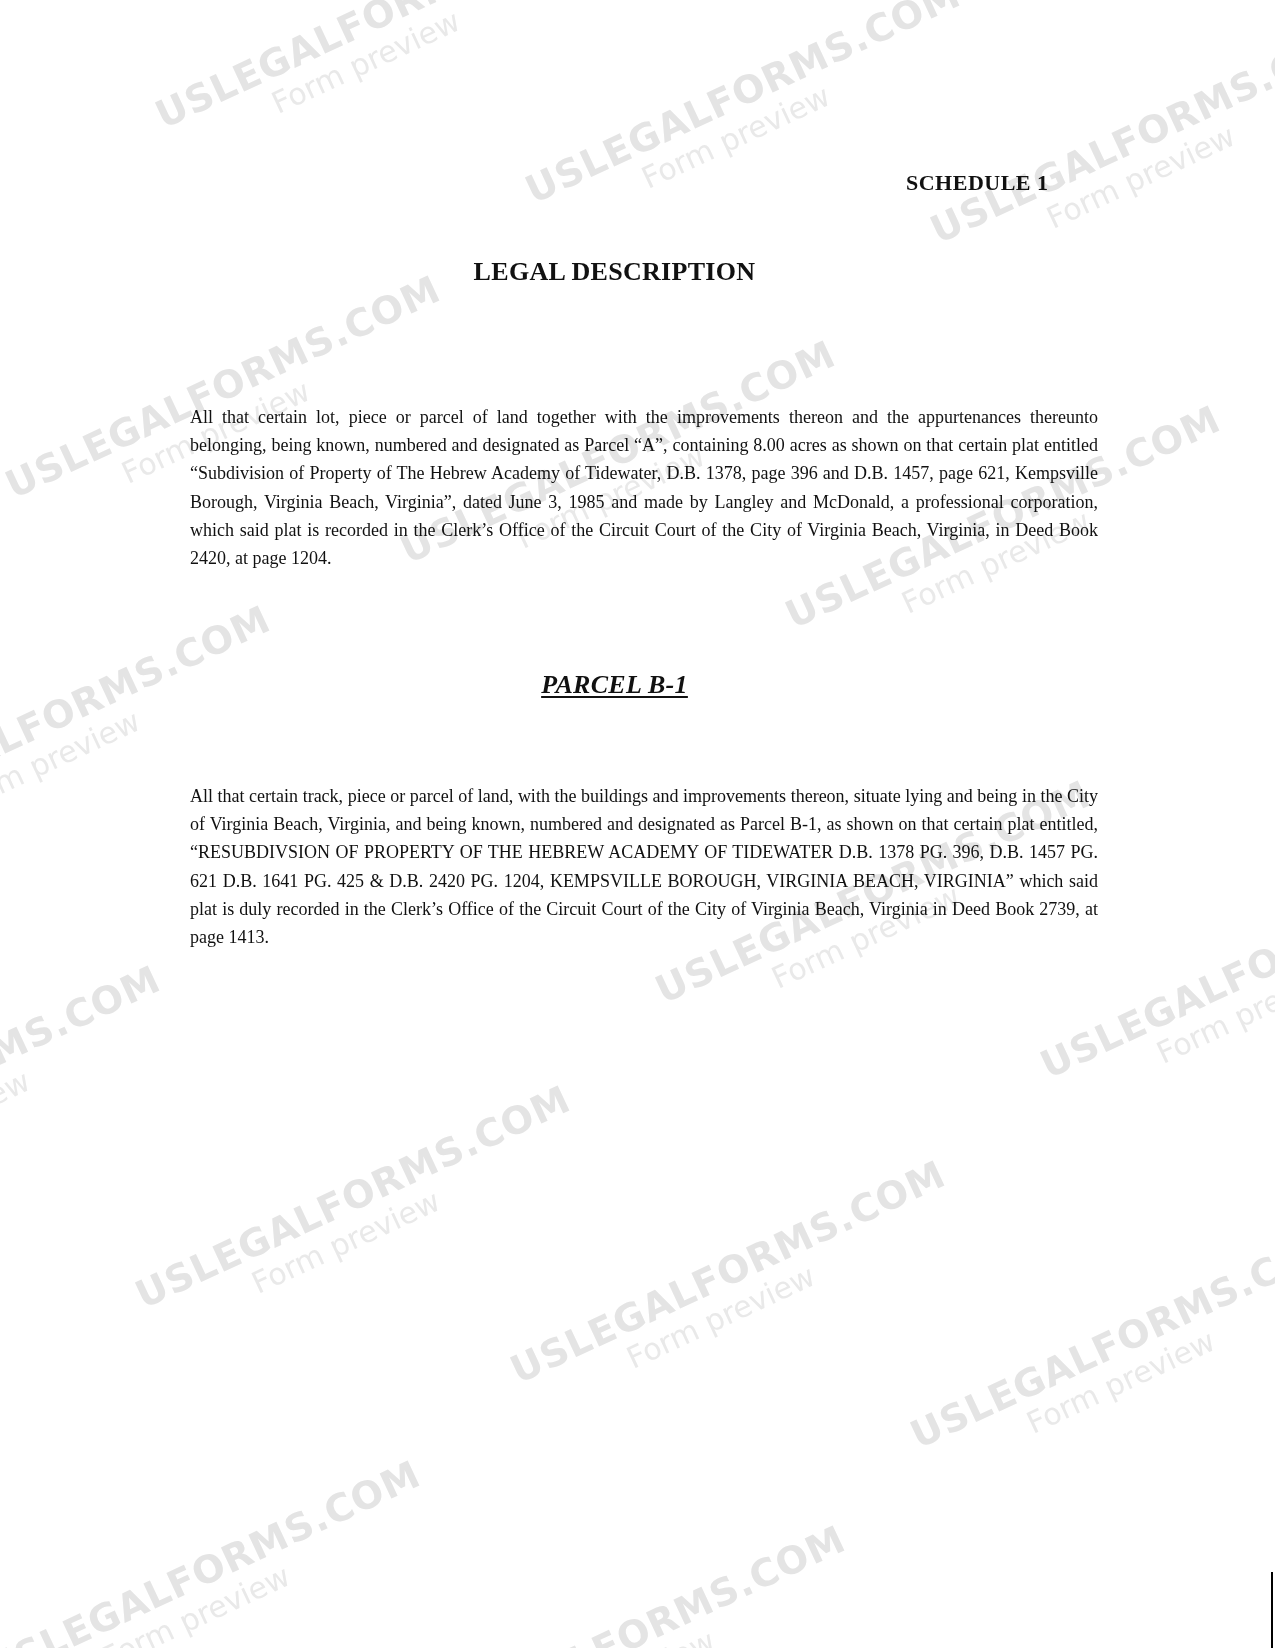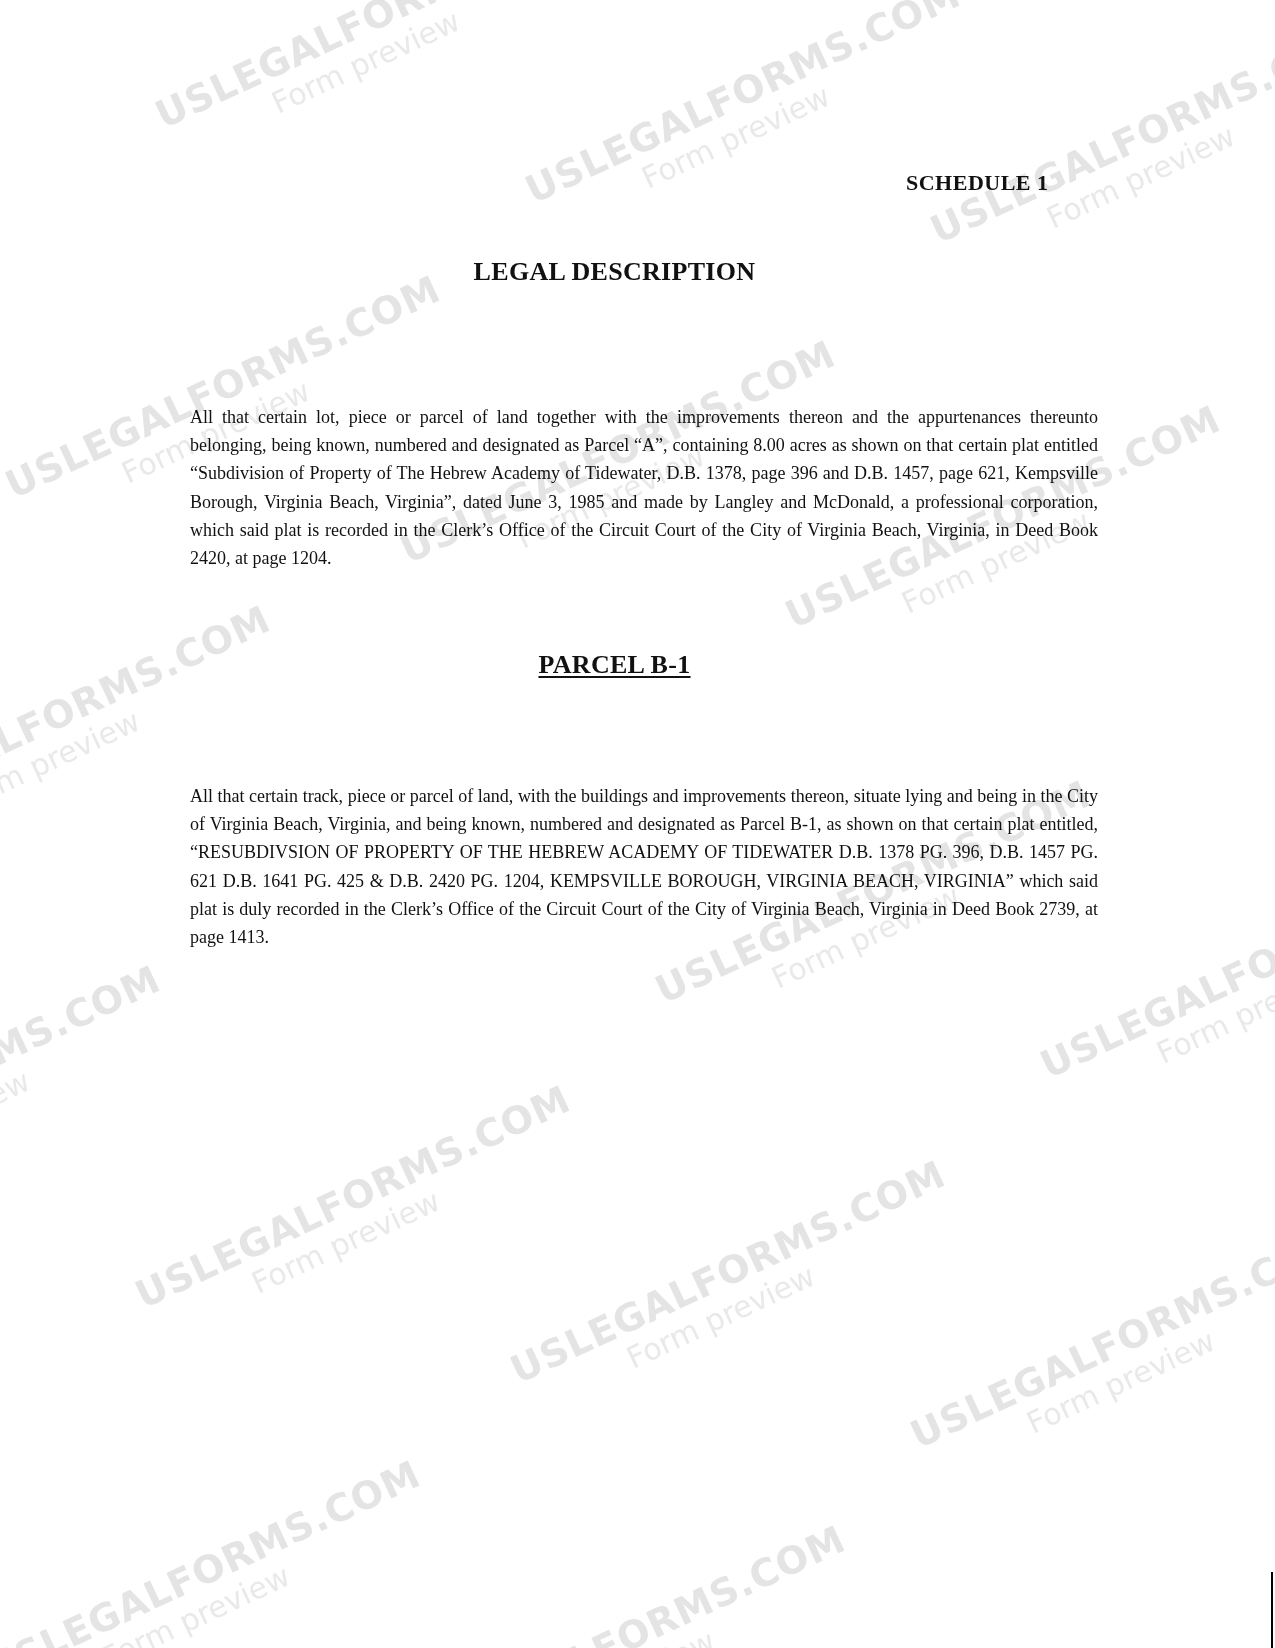--- a/index.html
+++ b/index.html
@@ -67,21 +67,21 @@
       position: absolute;
       left: 0;
       width: 1229px;
       text-align: center;
       font-weight: bold;
       font-size: 26px;
       letter-spacing: 0.3px;
     }
     .title.legal { top: 257px; }
     .title.parcel-a { top: 344px; text-decoration: underline; text-underline-offset: 3px; }
-    .title.parcel-b { top: 650px; text-decoration: underline; text-underline-offset: 3px; }
+    .title.parcel-b { top: 670px; text-decoration: underline; text-underline-offset: 3px; font-style: italic; }
     .para {
       position: absolute;
       left: 190px;
       width: 908px;
       font-size: 18px;
       line-height: 28.2px;
       text-align: justify;
     }
     .para.a { top: 403px; }
     .para.b { top: 782px; }

